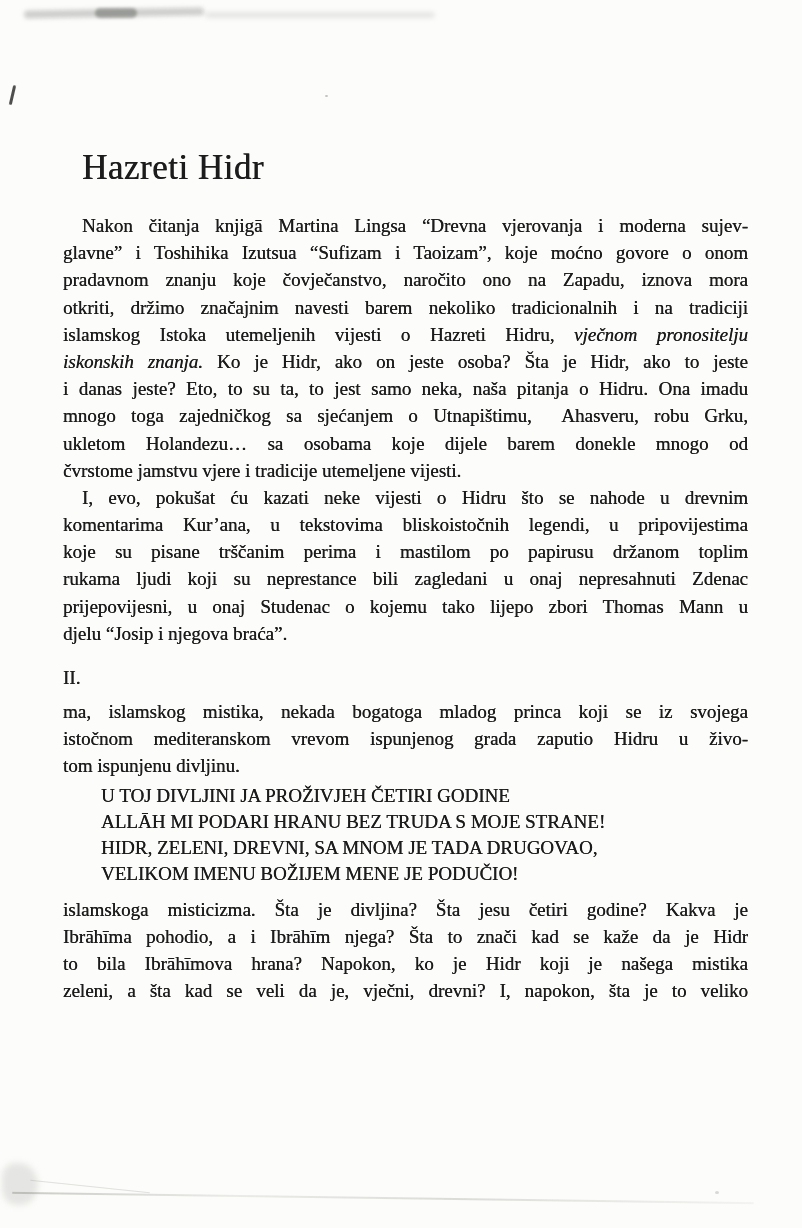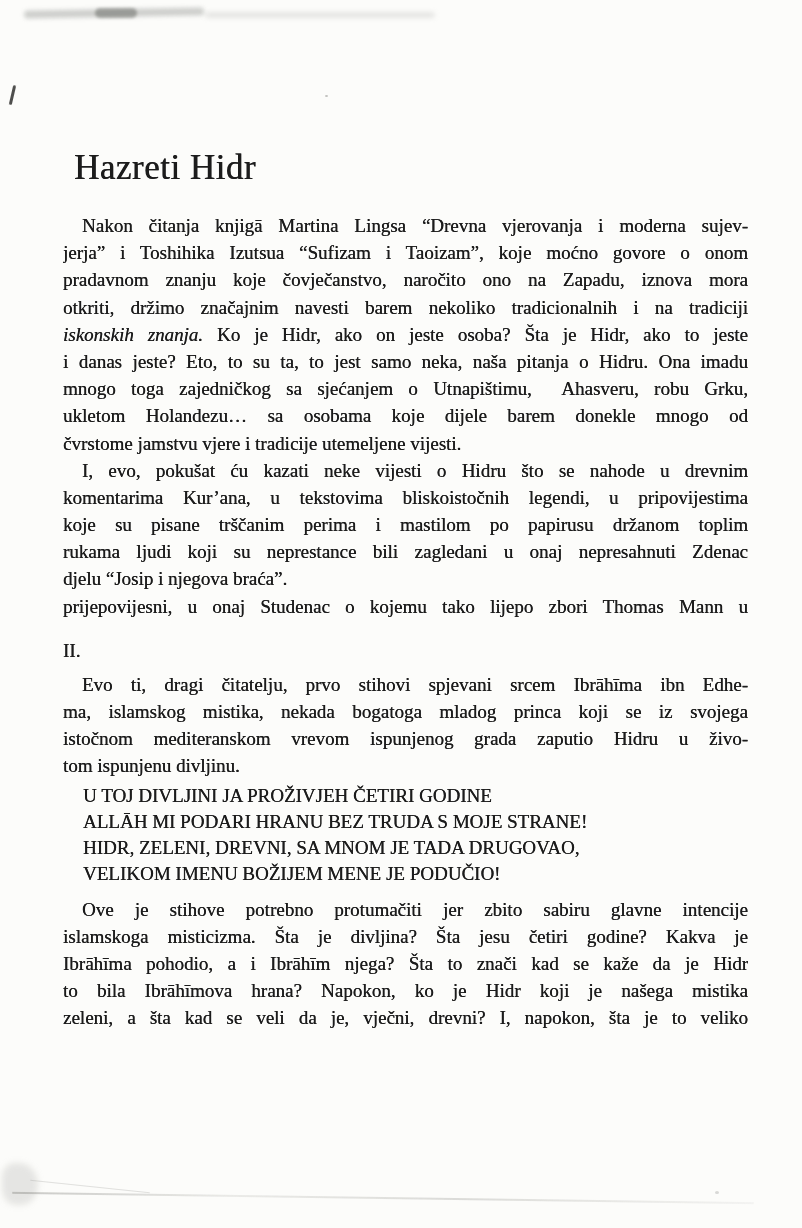--- a/index.html
+++ b/index.html
@@ -8,21 +8,21 @@
     width: 802px;
     height: 1228px;
     margin: 0 auto;
     background: var(--paper, #fcfcfa);
     overflow: hidden;
     font-family: "Liberation Serif", serif;
     color: var(--ink, #1c1c1c);
   }
   .page-title {
     position: absolute;
-    left: 74px;
+    left: 82px;
     top: 150px;
     margin: 0;
     font-size: 35px;
     line-height: 1;
     font-weight: 400;
     letter-spacing: 0.5px;
     text-shadow: 0.4px 0 0 currentColor;
   }
   .content {
     position: absolute;
@@ -49,20 +49,21 @@
     height: 27px;
     line-height: 27px;
     margin: 17px 0 7px 0;
     text-align: left;
   }
   .verse { margin: 3px 0 9px 20px; }
   .verse-line {
     height: 26px;
     line-height: 26px;
     white-space: nowrap;
+    margin-left: 18px;
   }
   
   .artifact { position: absolute; pointer-events: none; }
   .smudge-a { left: 24px; top: 9px; width: 180px; height: 8px;
     background: rgba(110,112,108,0.32); filter: blur(2px); transform: rotate(-1deg); border-radius: 4px; }
   .smudge-b { left: 205px; top: 12px; width: 230px; height: 6px;
     background: rgba(140,142,138,0.20); filter: blur(2.5px); border-radius: 3px; }
   .smudge-c { left: 95px; top: 8px; width: 42px; height: 10px;
     background: rgba(70,72,68,0.40); filter: blur(1.5px); border-radius: 5px; }
   .pen-mark { left: 11px; top: 85px; width: 3px; height: 20px;
@@ -93,51 +94,50 @@
   <div class="artifact bottom-blob"></div>
   <div class="artifact bottom-line2"></div>
   <div class="artifact bottom-line"></div>
   <div class="artifact speck-2"></div>
 
   <h1 class="page-title">Hazreti Hidr</h1>
 
   <div class="content" id="page-body">
       <div class="para">
         <div class="line indent"><span>Nakon čitanja knjigā Martina Lingsa “Drevna vjerovanja i moderna sujev-</span></div>
-        <div class="line"><span>jerja” i Toshihika Izutsua “Sufizam i Taoizam”, koje moćno govore o onom</span></div>
+        <div class="line"><span>glavne” i Toshihika Izutsua “Sufizam i Taoizam”, koje moćno govore o onom</span></div>
         <div class="line"><span>pradavnom znanju koje čovječanstvo, naročito ono na Zapadu, iznova mora</span></div>
         <div class="line"><span>otkriti, držimo značajnim navesti barem nekoliko tradicionalnih i na tradiciji</span></div>
+        <div class="line"><span>islamskog Istoka utemeljenih vijesti o Hazreti Hidru, </span><span class="it">vječnom pronositelju</span></div>
         <div class="line"><span class="it">iskonskih znanja.</span><span> Ko je Hidr, ako on jeste osoba? Šta je Hidr, ako to jeste</span></div>
         <div class="line"><span>i danas jeste? Eto, to su ta, to jest samo neka, naša pitanja o Hidru. Ona imadu</span></div>
         <div class="line"><span>mnogo toga zajedničkog sa sjećanjem o Utnapištimu,&nbsp; Ahasveru, robu Grku,</span></div>
         <div class="line"><span>ukletom Holandezu… sa osobama koje dijele barem donekle mnogo od</span></div>
         <div class="line last"><span>čvrstome jamstvu vjere i tradicije utemeljene vijesti.</span></div>
       </div>
       <div class="para">
         <div class="line indent"><span>I, evo, pokušat ću kazati neke vijesti o Hidru što se nahode u drevnim</span></div>
         <div class="line"><span>komentarima Kur’ana, u tekstovima bliskoistočnih legendi, u pripovijestima</span></div>
         <div class="line"><span>koje su pisane trščanim perima i mastilom po papirusu držanom toplim</span></div>
         <div class="line"><span>rukama ljudi koji su neprestance bili zagledani u onaj nepresahnuti Zdenac</span></div>
+        <div class="line"><span>prijepovijesni, u onaj Studenac o kojemu tako lijepo zbori Thomas Mann u</span></div>
         <div class="line last"><span>djelu “Josip i njegova braća”.</span></div>
-        <div class="line"><span>prijepovijesni, u onaj Studenac o kojemu tako lijepo zbori Thomas Mann u</span></div>
       </div>
       <div class="heading">II.</div>
       <div class="para">
-        <div class="line indent"><span>Evo ti, dragi čitatelju, prvo stihovi spjevani srcem Ibrāhīma ibn Edhe-</span></div>
         <div class="line"><span>ma, islamskog mistika, nekada bogatoga mladog princa koji se iz svojega</span></div>
         <div class="line"><span>istočnom mediteranskom vrevom ispunjenog grada zaputio Hidru u živo-</span></div>
         <div class="line last"><span>tom ispunjenu divljinu.</span></div>
       </div>
       <div class="verse">
         <div class="verse-line">U TOJ DIVLJINI JA PROŽIVJEH ČETIRI GODINE</div>
         <div class="verse-line">ALLĀH MI PODARI HRANU BEZ TRUDA S MOJE STRANE!</div>
         <div class="verse-line">HIDR, ZELENI, DREVNI, SA MNOM JE TADA DRUGOVAO,</div>
         <div class="verse-line">VELIKOM IMENU BOŽIJEM MENE JE PODUČIO!</div>
       </div>
       <div class="para">
-        <div class="line indent"><span>Ove je stihove potrebno protumačiti jer zbito sabiru glavne intencije</span></div>
         <div class="line"><span>islamskoga misticizma. Šta je divljina? Šta jesu četiri godine? Kakva je</span></div>
         <div class="line"><span>Ibrāhīma pohodio, a i Ibrāhīm njega? Šta to znači kad se kaže da je Hidr</span></div>
         <div class="line"><span>to bila Ibrāhīmova hrana? Napokon, ko je Hidr koji je našega mistika</span></div>
         <div class="line"><span>zeleni, a šta kad se veli da je, vječni, drevni? I, napokon, šta je to veliko</span></div>
       </div>
     </div>
 </div>
 
 </body></html>

